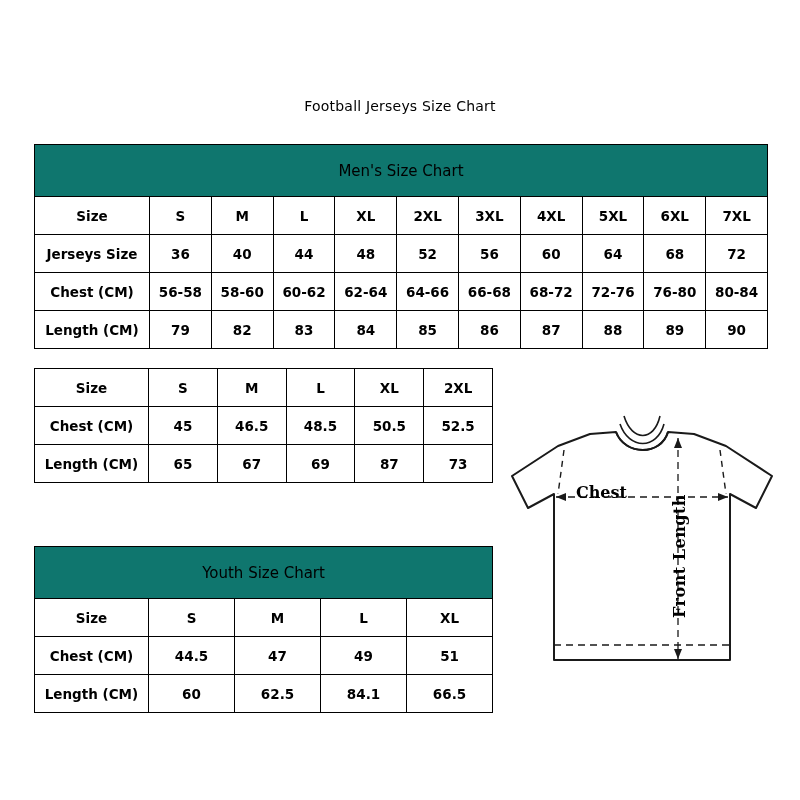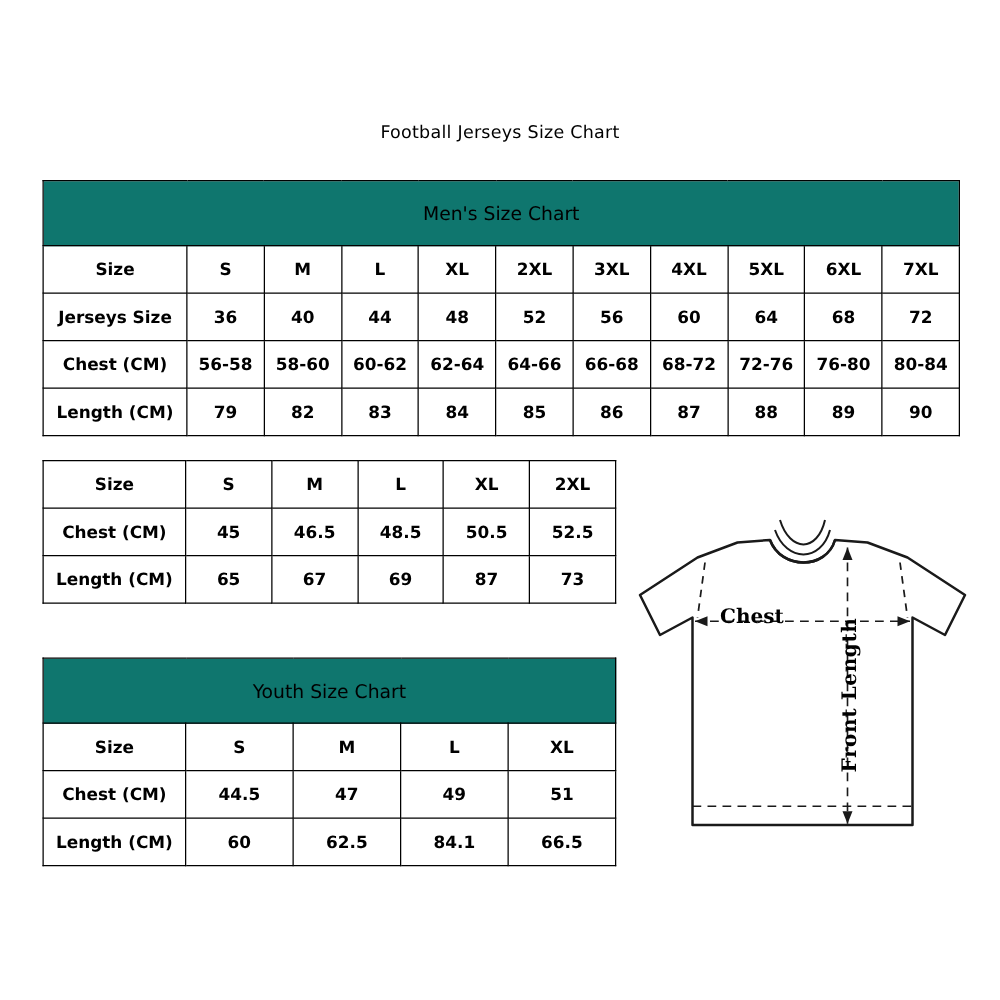--- a/index.html
+++ b/index.html
@@ -79,21 +79,21 @@
     width: 458px;
   }
   #womens-table { width: 458px; }
   #womens-table col.lbl { width: 114px; }
   #womens-table col.c { width: 68.8px; }
 
   
   #youth-table-wrap {
     position: absolute;
     left: 34px;
-    top: 526px;
+    top: 546px;
     width: 458px;
   }
   #youth-table { width: 458px; }
   #youth-table col.lbl { width: 114px; }
   #youth-table col.c { width: 86px; }
 
   
   #shirt-diagram {
     position: absolute;
     left: 498px;

